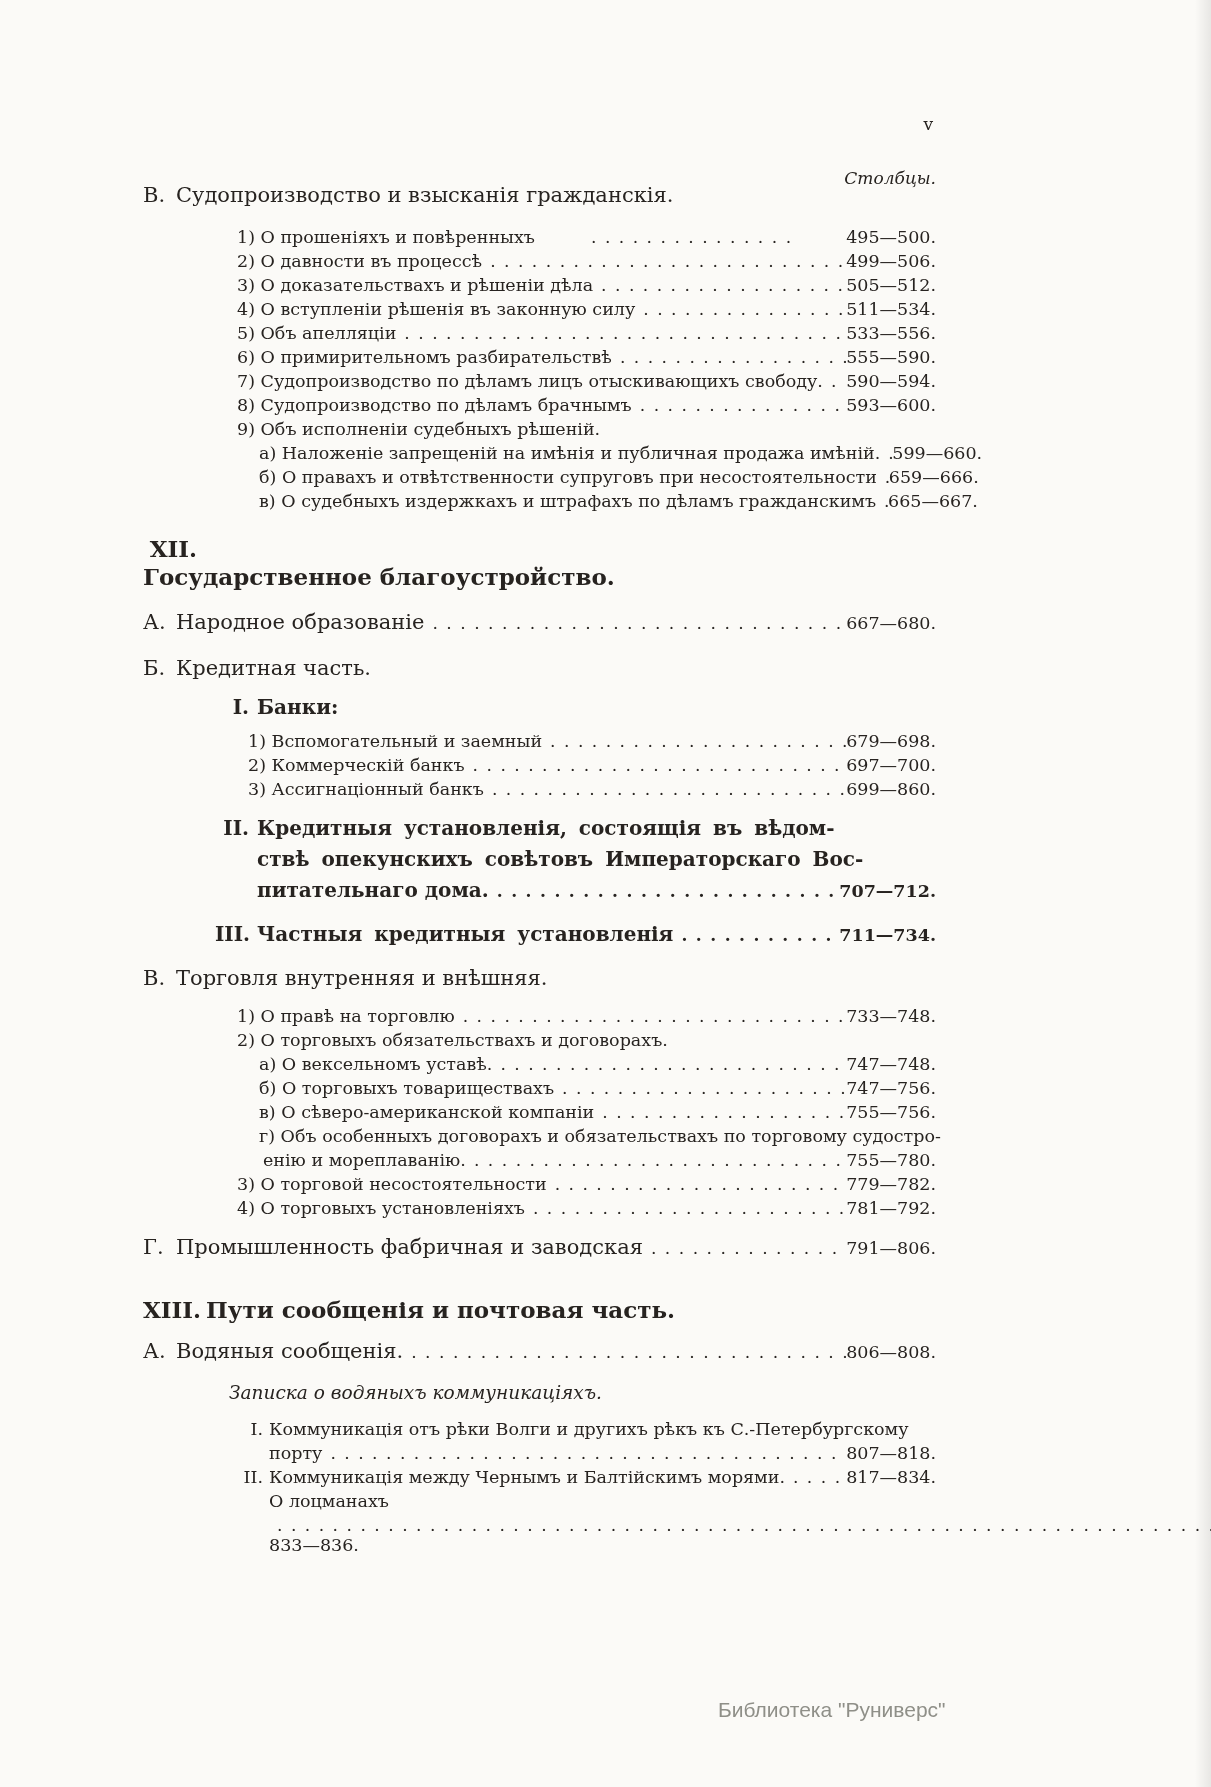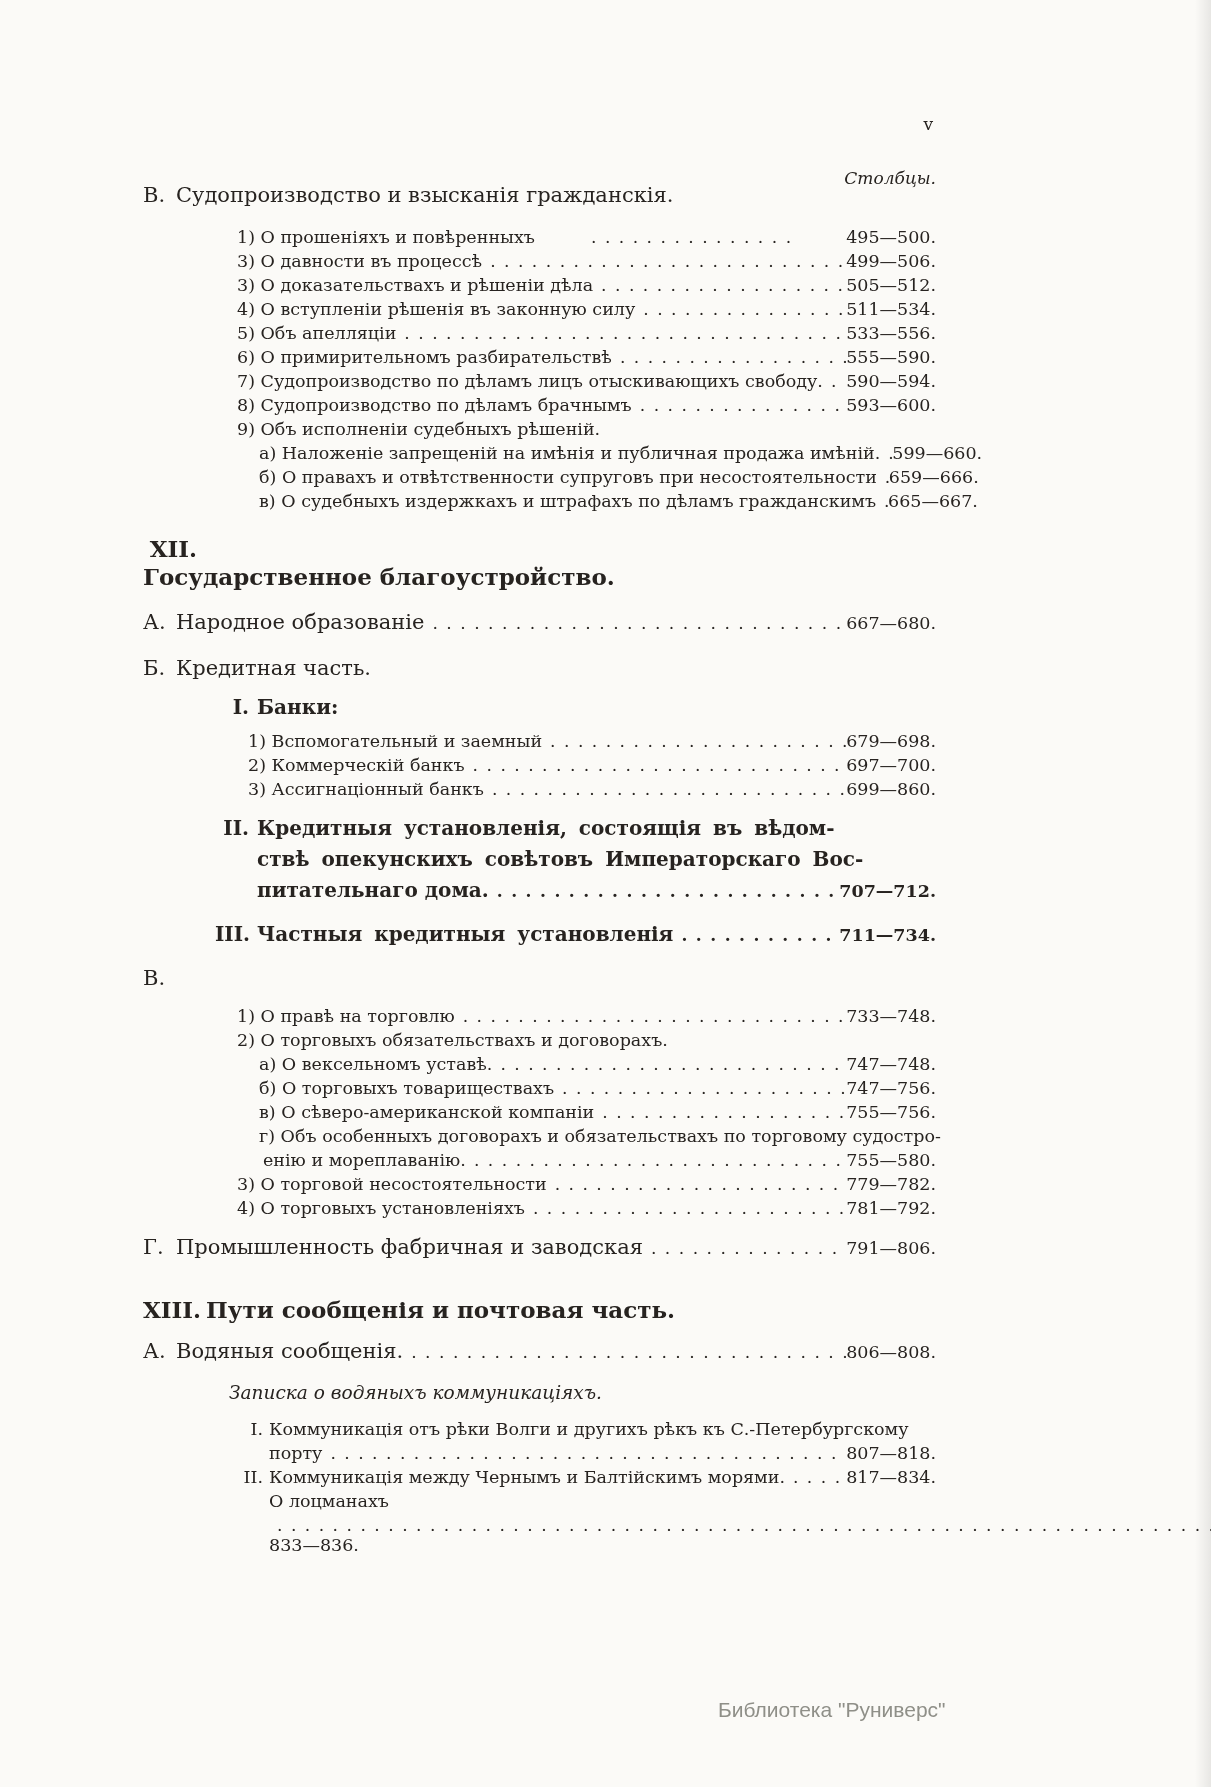--- a/index.html
+++ b/index.html
@@ -89,21 +89,21 @@
 
   </div>
       <div class="row s-entry" style="margin-top: 16px; gap: 48px;">
 
     <span class="label">1) О прошеніяхъ и повѣренныхъ</span>
     <span class="dots">. . . . . . . . . . . . . . . . . . . . . . . . . . . . . . . . . . . . . . . . . . . . . . . . . . . . . . . . . . . . . . . . . . . . . . . . . . . . . . . . . . . . . . . . . . </span>
     <span class="pages">495—500.</span>
   </div>
       <div class="row s-entry">
 
-    <span class="label">3) О давности въ процессѣ</span>
+    <span class="label">2) О давности въ процессѣ</span>
     <span class="dots">. . . . . . . . . . . . . . . . . . . . . . . . . . . . . . . . . . . . . . . . . . . . . . . . . . . . . . . . . . . . . . . . . . . . . . . . . . . . . . . . . . . . . . . . . . </span>
     <span class="pages">499—506.</span>
   </div>
       <div class="row s-entry">
 
     <span class="label">3) О доказательствахъ и рѣшеніи дѣла</span>
     <span class="dots">. . . . . . . . . . . . . . . . . . . . . . . . . . . . . . . . . . . . . . . . . . . . . . . . . . . . . . . . . . . . . . . . . . . . . . . . . . . . . . . . . . . . . . . . . . </span>
     <span class="pages">505—512.</span>
   </div>
       <div class="row s-entry">
@@ -215,20 +215,21 @@
     <span class="pages">707—712.</span>
   </div>
       <div class="row s-roman-bold" style="margin-top: 12px;">
     <span class="num">III.</span>
     <span class="label">Частныя кредитныя установленія</span>
     <span class="dots">. . . . . . . . . . . . . . . . . . . . . . . . . . . . . . . . . . . . . . . . . . . . . . . . . . . . . . . . . . . . . . . . . . . . . . . . . . . . . . . . . . . . . . . . . . </span>
     <span class="pages">711—734.</span>
   </div>
       <div class="row s-section" style="margin-top: 14px;">
     <span class="num">В.</span>
+    <span class="label">Торговля внутренняя и внѣшняя.</span>
 
   </div>
       <div class="row s-entry" style="margin-top: 12px;">
 
     <span class="label">1) О правѣ на торговлю</span>
     <span class="dots">. . . . . . . . . . . . . . . . . . . . . . . . . . . . . . . . . . . . . . . . . . . . . . . . . . . . . . . . . . . . . . . . . . . . . . . . . . . . . . . . . . . . . . . . . . </span>
     <span class="pages">733—748.</span>
   </div>
       <div class="row s-entry">
 
@@ -255,21 +256,21 @@
   </div>
       <div class="row s-subentry">
 
     <span class="label">г) Объ особенныхъ договорахъ и обязательствахъ по торговому судостро-</span>
 
   </div>
       <div class="row s-subentry-cont">
 
     <span class="label">енію и мореплаванію.</span>
     <span class="dots">. . . . . . . . . . . . . . . . . . . . . . . . . . . . . . . . . . . . . . . . . . . . . . . . . . . . . . . . . . . . . . . . . . . . . . . . . . . . . . . . . . . . . . . . . . </span>
-    <span class="pages">755—580.</span>
+    <span class="pages">755—780.</span>
   </div>
       <div class="row s-entry">
 
     <span class="label">3) О торговой несостоятельности</span>
     <span class="dots">. . . . . . . . . . . . . . . . . . . . . . . . . . . . . . . . . . . . . . . . . . . . . . . . . . . . . . . . . . . . . . . . . . . . . . . . . . . . . . . . . . . . . . . . . . </span>
     <span class="pages">779—782.</span>
   </div>
       <div class="row s-entry">
 
     <span class="label">4) О торговыхъ установленіяхъ</span>

